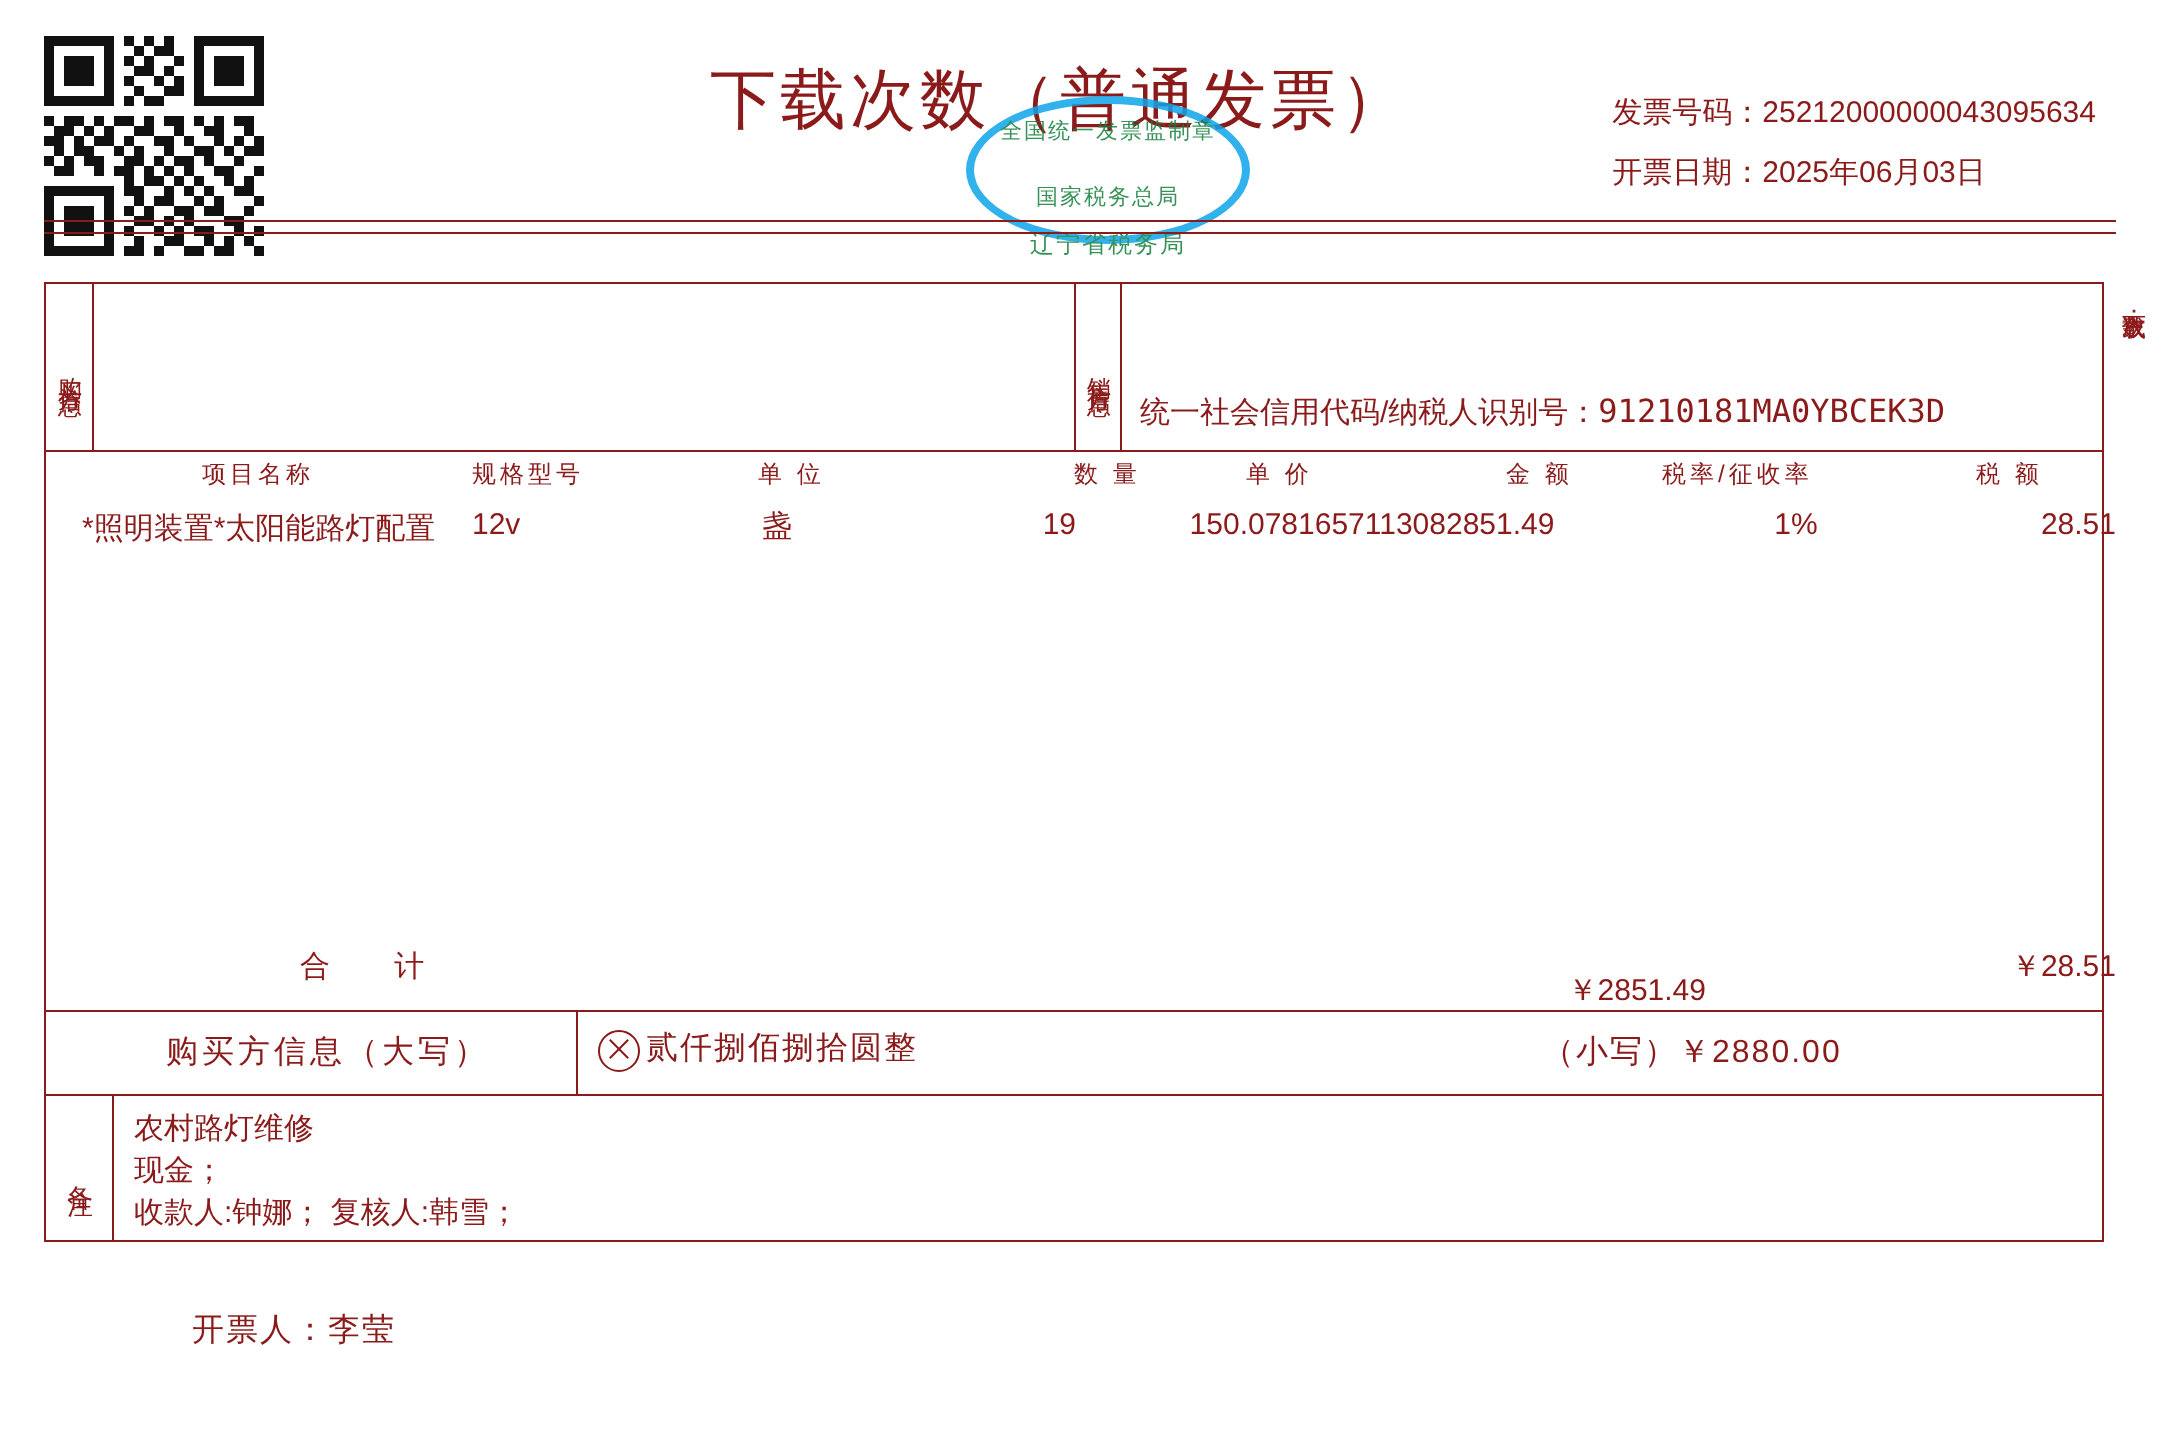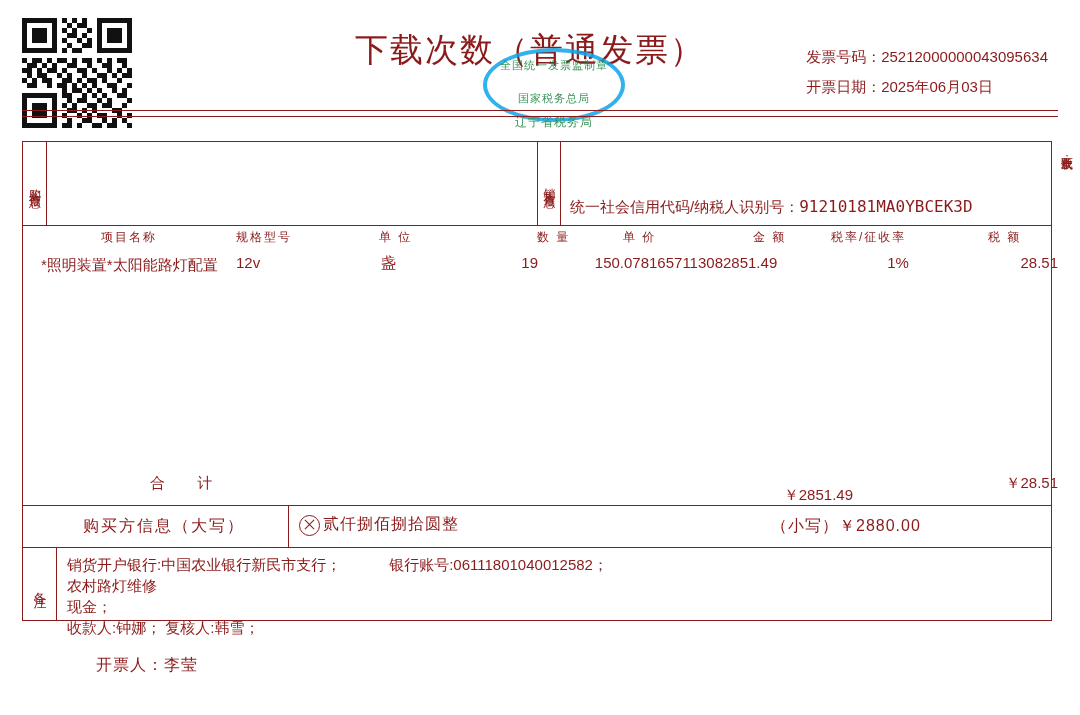--- a/index.html
+++ b/index.html
@@ -515,23 +515,20 @@
       <div class="big-small">
         <span>（小写）</span><span>￥2880.00</span>
       </div>
     </div>
 
     <div class="remark-row">
       <div class="remark-label">
         <span>备注</span>
       </div>
       <div class="remark-body">
-        <div>
-          <span>销货开户银行:中国农业银行新民市支行；</span><span class="rk-bank-no">银行账号:06111801040012582；</span>
-        </div>
         <div>农村路灯维修</div>
         <div>现金；</div>
         <div>收款人:钟娜；      复核人:韩雪；</div>
       </div>
     </div>
   </div>
 
   <div class="footer">
     <span>开票人：</span><span>李莹</span>
   </div>

